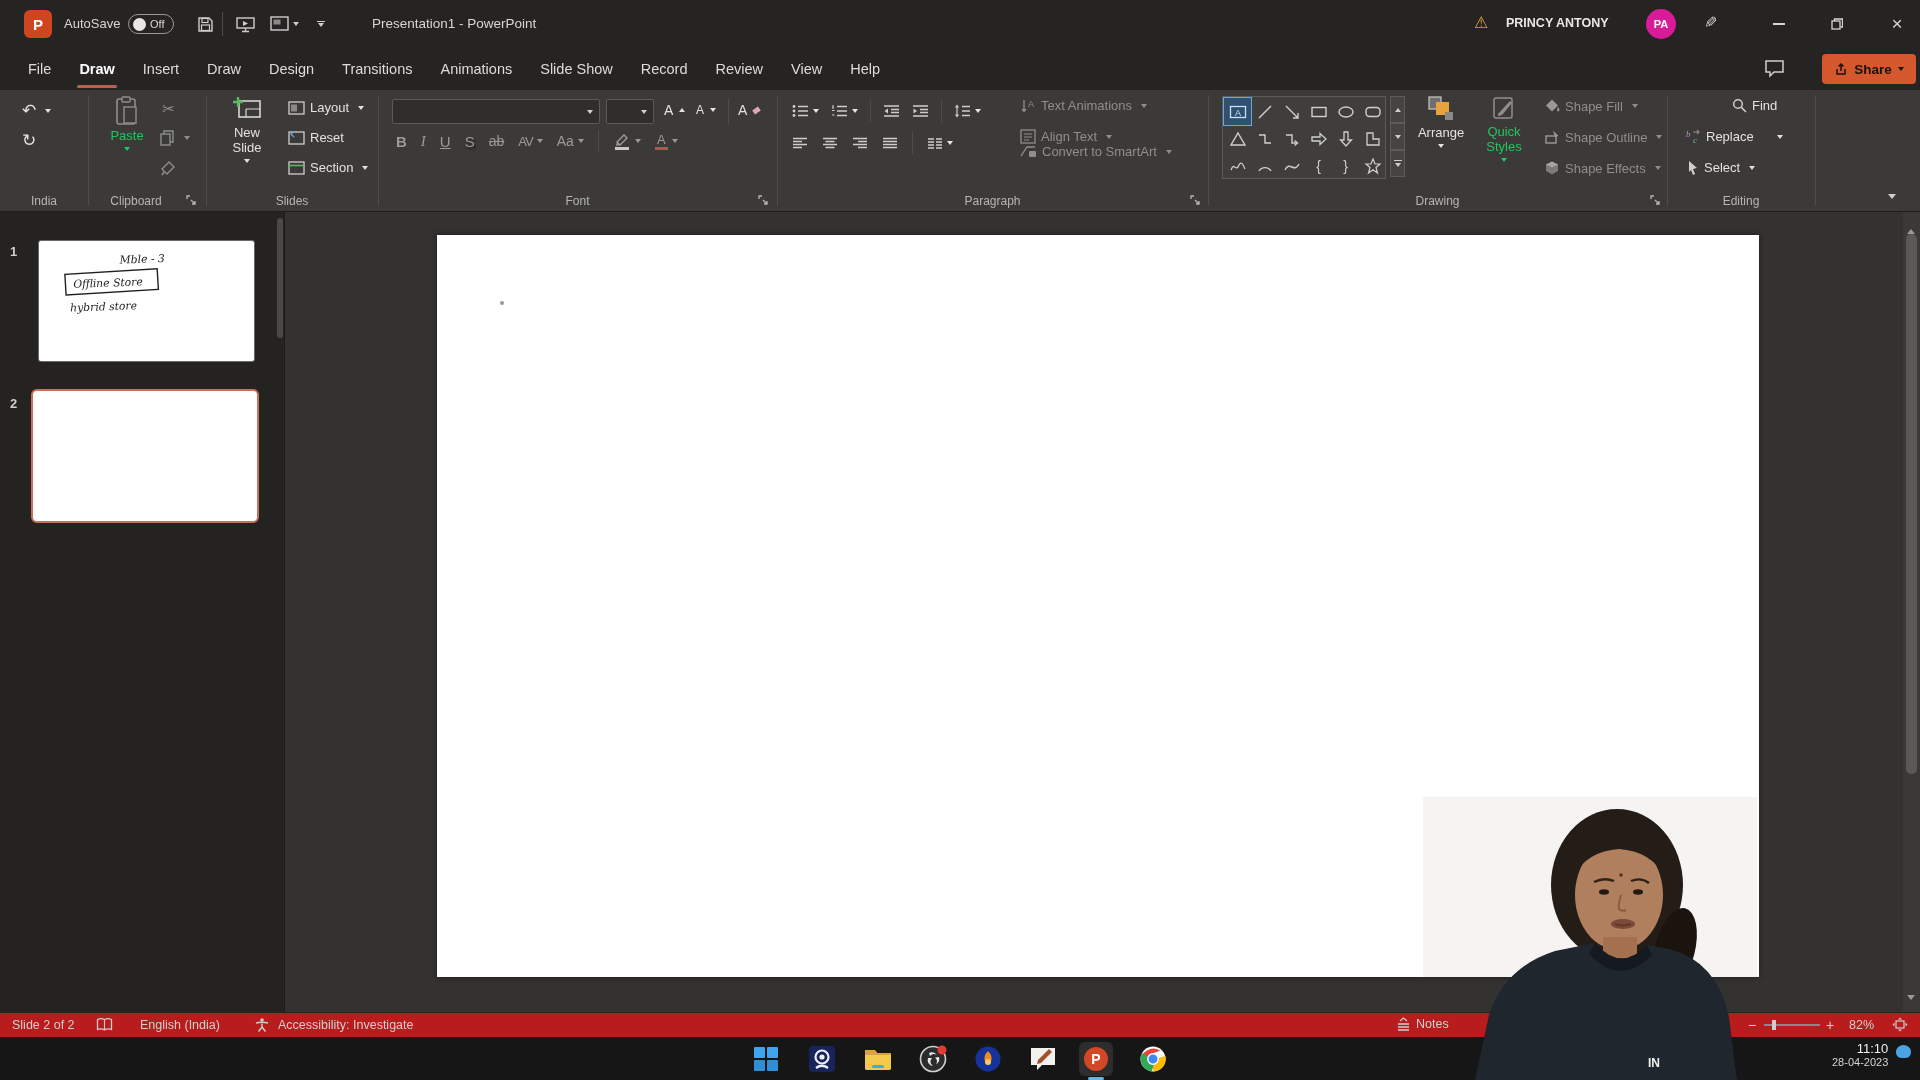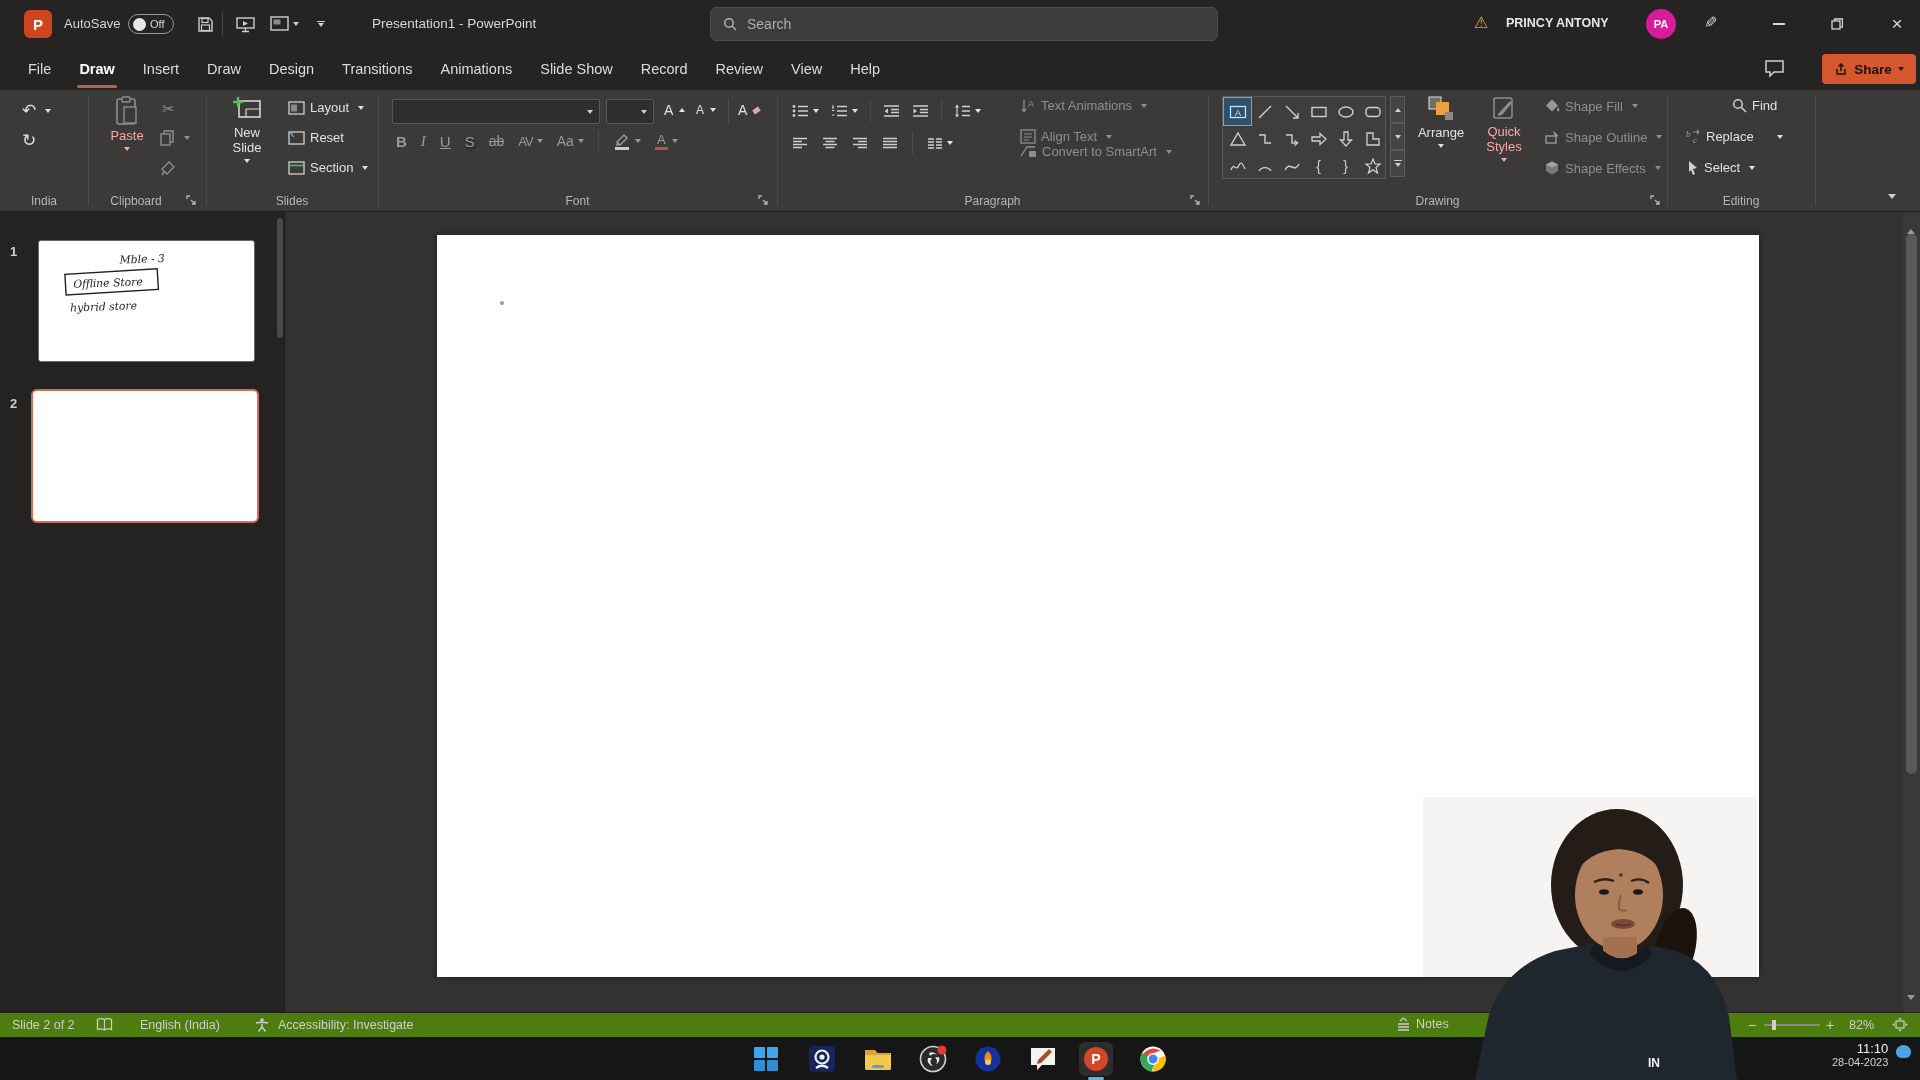--- a/index.html
+++ b/index.html
@@ -38,41 +38,41 @@
   .sharebtn{left:1822px;top:6px;width:94px;height:30px;background:#d4572e;border-radius:4px;display:flex;align-items:center;
             justify-content:center;gap:6px;color:#1d120c;font-size:13.5px;font-weight:bold}
   
   .ribbon{left:0;top:90px;width:1920px;height:122px;background:#3b3a39;border-bottom:1px solid #1f1e1d}
   .vsep{position:absolute;top:5px;bottom:5px;width:1px;background:#4d4c4b}
   .grouplabel{position:absolute;bottom:3px;font-size:12px;color:#b6b5b4;text-align:center}
   .btn{display:flex;align-items:center;gap:5px;font-size:13px;color:#e2e1e0;white-space:nowrap}
   .btn.dis{color:#8f8e8d}
   .bigbtn{display:flex;flex-direction:column;align-items:center;justify-content:flex-start;gap:3px;font-size:13px;
           color:#e2e1e0;text-align:center;line-height:1.15}
-  .bigbtn.dis{color:#fca5a5}
+  .bigbtn.dis{color:#22c55e}
   .combo{background:#2f2e2d;border:1px solid #5a5958;border-radius:2px;height:25px;display:flex;align-items:center;
          justify-content:space-between;padding:0 6px;color:#d0cfce;font-size:13px}
   .glyph{font-size:14px}
   .gallery{left:1222px;top:6px;width:164px;height:83px;border:1px solid #5c5b5a;background:#3f3e3d;
            display:grid;grid-template-columns:repeat(6,27px);grid-auto-rows:27px;padding:1px}
   .cell{display:flex;align-items:center;justify-content:center;color:#d0cfce}
   .cell.sel{background:#31506b;outline:1px solid #6ca6e0}
   .scrollcolbtn{width:15px;height:27px;border:1px solid #5c5b5a;background:#454443;display:flex;flex-direction:column;
                 align-items:center;justify-content:center;gap:2px;color:#cfcecd}
   svg{display:block}
   .launcher{position:absolute;bottom:5px;color:#b6b5b4}
   
   .panel{left:0;top:212px;width:285px;height:800px;background:#242322;border-right:1px solid #1c1b1a}
   .thumb1{left:38px;top:240px;width:217px;height:122px;background:#fff;border-radius:3px;border:1px solid #6a6968}
   .thumb2{left:31px;top:389px;width:228px;height:134px;background:#fff;border-radius:6px;border:2px solid #c9705a}
   .slidenum{font-size:13px;font-weight:bold;color:#cfcecd}
   .canvas{left:437px;top:235px;width:1322px;height:742px;background:#ffffff;box-shadow:0 0 6px rgba(0,0,0,.45)}
   .vscroll{left:1903px;top:212px;width:17px;height:800px;background:#3a3938}
   
-  .statusbar{left:0;top:1012px;width:1920px;height:25px;background:#4d7c0f;border-top:1px solid #252423;font-size:12.5px;color:#d0cfce;z-index:10}
+  .statusbar{left:0;top:1012px;width:1920px;height:25px;background:#b91c1c;border-top:1px solid #252423;font-size:12.5px;color:#d0cfce;z-index:10}
   
   .taskbar{left:0;top:1037px;width:1920px;height:43px;background:#161616;z-index:10}
   .tbicon{position:absolute;top:5px;width:34px;height:34px;display:flex;align-items:center;justify-content:center}
   .tbicon.activeapp{background:#2d2d2d;border-radius:6px}
   .appunderline{position:absolute;left:9px;bottom:-4px;width:16px;height:3px;border-radius:2px;background:#6cb2e0}
   .webcam{left:1423px;top:797px;width:334px;height:283px;z-index:40}
   .intext{left:1648px;top:1056px;z-index:50;font-size:12px;font-weight:bold;color:#f0efee}
 </style>
 </head>
 <body>
@@ -109,27 +109,20 @@
         <rect x="3.5" y="3.5" width="7" height="5" fill="#8a8988"></rect>
       </svg>
       <span class="chev"></span>
     </div>
     <div class="qbtn abs" style="left:308px;top:11px;flex-direction:column;gap:1px">
       <div style="width:8px;height:1.5px;background:#cfcecd"></div>
       <span class="chev" style="margin:0"></span>
     </div>
     <span class="tbtext abs" style="left:372px;top:16px;font-size:13.5px">Presentation1  -  PowerPoint</span>
 
-    <div class="searchpill abs">
-      <svg width="14" height="14" viewBox="0 0 14 14">
-        <circle cx="6" cy="6" r="4.2" fill="none" stroke="#b0afae" stroke-width="1.5"></circle>
-        <path d="M9.2,9.2 L13,13" stroke="#b0afae" stroke-width="1.5"></path>
-      </svg>
-      <input placeholder="Search" style="">
-    </div>
 
     <span class="abs" style="left:1474px;top:13px;font-size:16px;color:#e0a03c">⚠</span>
     <span class="abs" style="left:1506px;top:16px;font-size:12.5px;font-weight:bold;color:#e8e7e6">PRINCY ANTONY</span>
     <div class="avatar abs" style="left:1646px;top:9px">
       <span>PA</span>
     </div>
     <span class="abs" style="left:1704px;top:13px;font-size:16px;color:#d0cfce;transform:scaleX(-1)">✎</span>
     <div class="winbtn abs" style="left:1758px;top:0">
       <div style="width:12px;height:1.5px;background:#d7d6d5"></div>
     </div>

